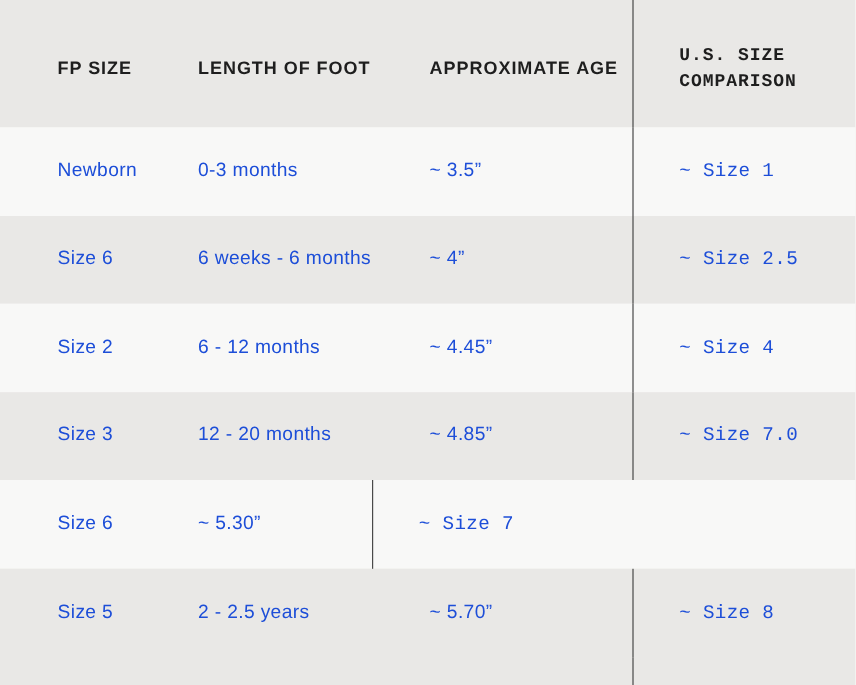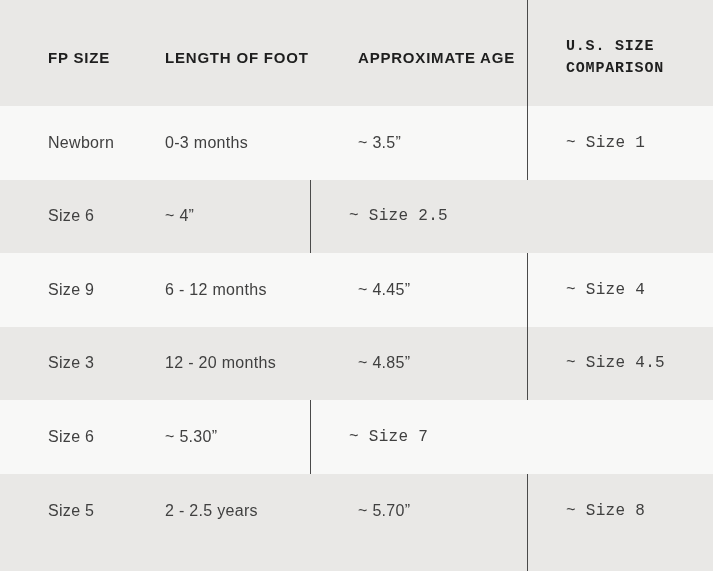--- a/index.html
+++ b/index.html
@@ -18,21 +18,21 @@
   .row {
     display: grid;
     grid-template-columns: 117px 193px 217px 1fr;
     width: 100%;
   }
   .row.band-gray  { background: #e9e8e6; }
   .row.band-light { background: #f8f8f7; }
   .cell {
     display: flex;
     align-items: center;
-    color: #404040;
+    color: #1d4ed8;
     font-size: 16px;
     letter-spacing: 0.3px;
     line-height: 1.3;
   }
   .c1, .c2, .c3 { padding-left: 48px; }
   .c4 {
     padding-left: 38px;
     border-left: 1.5px solid #4a4a4a;
     font-family: Liberation Mono, monospace;
   }
@@ -66,36 +66,37 @@
 
   <div class="row band-light data-row">
     <div class="cell c1">Newborn</div>
     <div class="cell c2">0-3 months</div>
     <div class="cell c3">~ 3.5”</div>
     <div class="cell c4">~ Size 1</div>
   </div>
 
   <div class="row band-gray data-row h73">
     <div class="cell c1">Size 6</div>
+    <div class="cell c2">6 weeks - 6 months</div>
     <div class="cell c3">~ 4”</div>
     <div class="cell c4">~ Size 2.5</div>
   </div>
 
   <div class="row band-light data-row">
-    <div class="cell c1">Size 9</div>
+    <div class="cell c1">Size 2</div>
     <div class="cell c2">6 - 12 months</div>
     <div class="cell c3">~ 4.45”</div>
     <div class="cell c4">~ Size 4</div>
   </div>
 
   <div class="row band-gray data-row h73">
     <div class="cell c1">Size 3</div>
     <div class="cell c2">12 - 20 months</div>
     <div class="cell c3">~ 4.85”</div>
-    <div class="cell c4">~ Size 4.5</div>
+    <div class="cell c4">~ Size 7.0</div>
   </div>
 
   <div class="row band-light data-row">
     <div class="cell c1">Size 6</div>
     <div class="cell c3">~ 5.30”</div>
     <div class="cell c4">~ Size 7</div>
   </div>
 
   <div class="row band-gray data-row">
     <div class="cell c1">Size 5</div>

